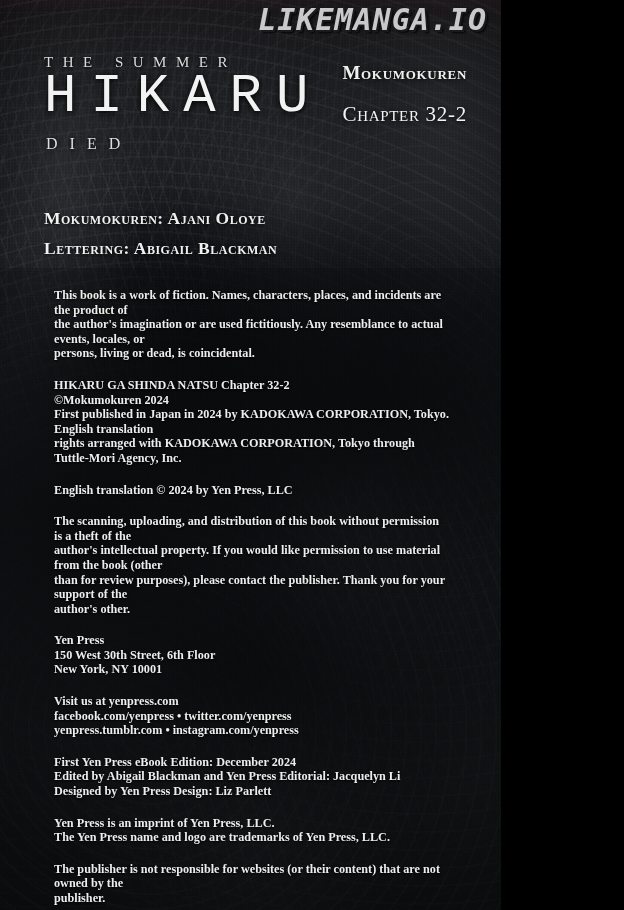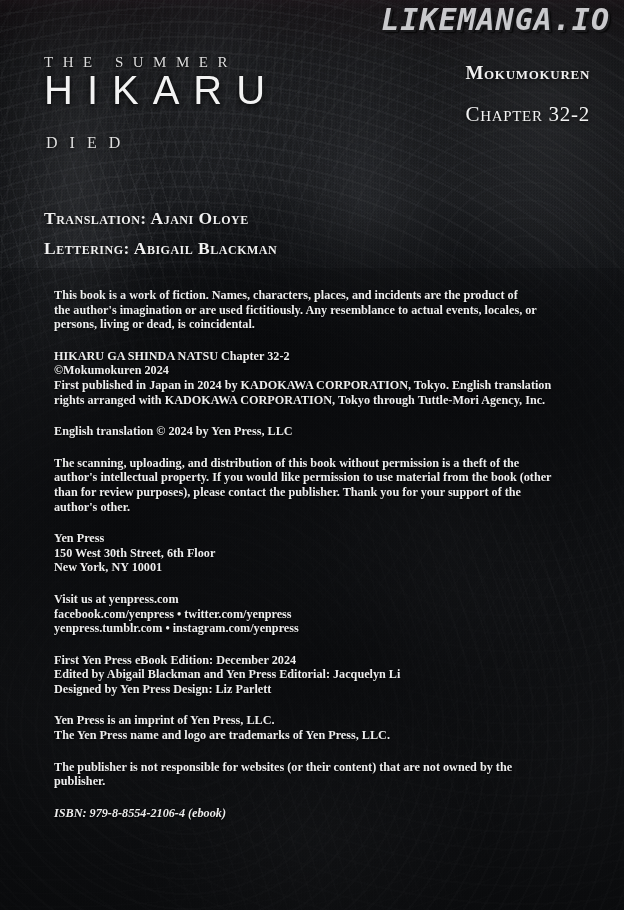--- a/index.html
+++ b/index.html
@@ -7,21 +7,21 @@
     padding: 0;
     background: #000;
   }
   body {
     font-family: "Liberation Serif", serif;
   }
 
   
   .page {
     position: relative;
-    width: 624px;
+    width: 501px;
     height: 910px;
     overflow: hidden;
     background: #701a75;
     color: #e8e8e8;
   }
 
   
   .bg-layer {
     position: absolute;
     inset: 0;
@@ -164,28 +164,28 @@
 
   .logo-the-summer {
     font-family: "Liberation Serif", serif;
     font-size: 15px;
     letter-spacing: 9.5px;
     color: #dcdcdc;
     text-shadow: 0 1px 3px rgba(0,0,0,.95);
   }
 
   .logo-hikaru {
-    font-family: Liberation Sans, sans-serif;
-    font-size: 40px;
+    font-family: Liberation Mono, monospace;
+    font-size: 54px;
     letter-spacing: 14px;
     color: #f2f2f2;
     text-shadow:
       0 0 1px rgba(0,0,0,.9),
       0 2px 6px rgba(0,0,0,.95);
-    margin-bottom: 25px;
+    margin-bottom: 12px;
   }
 
   .logo-died {
     font-family: "Liberation Serif", serif;
     font-size: 16px;
     letter-spacing: 12px;
     color: #dedede;
     text-shadow: 0 1px 4px rgba(0,0,0,.95);
     margin-left: 2px;
   }
@@ -284,21 +284,21 @@
     </div>
 
     <div class="credit-block">
       <div class="credit-author">Mokumokuren</div>
       <div class="credit-chapter">Chapter 32-2</div>
     </div>
 
   </div>
 
   <div class="staff">
-    <div class="staff-line">Translation: Ajani Oloye</div>
+    <div class="staff-line">Mokumokuren: Ajani Oloye</div>
     <div class="staff-line">Lettering: Abigail Blackman</div>
   </div>
 
   <div class="colophon">
 
     <p>
       <span class="ln">This book is a work of fiction. Names, characters, places, and incidents are the product of</span>
       <span class="ln">the author's imagination or are used fictitiously. Any resemblance to actual events, locales, or</span>
       <span class="ln">persons, living or dead, is coincidental.</span>
     </p>

